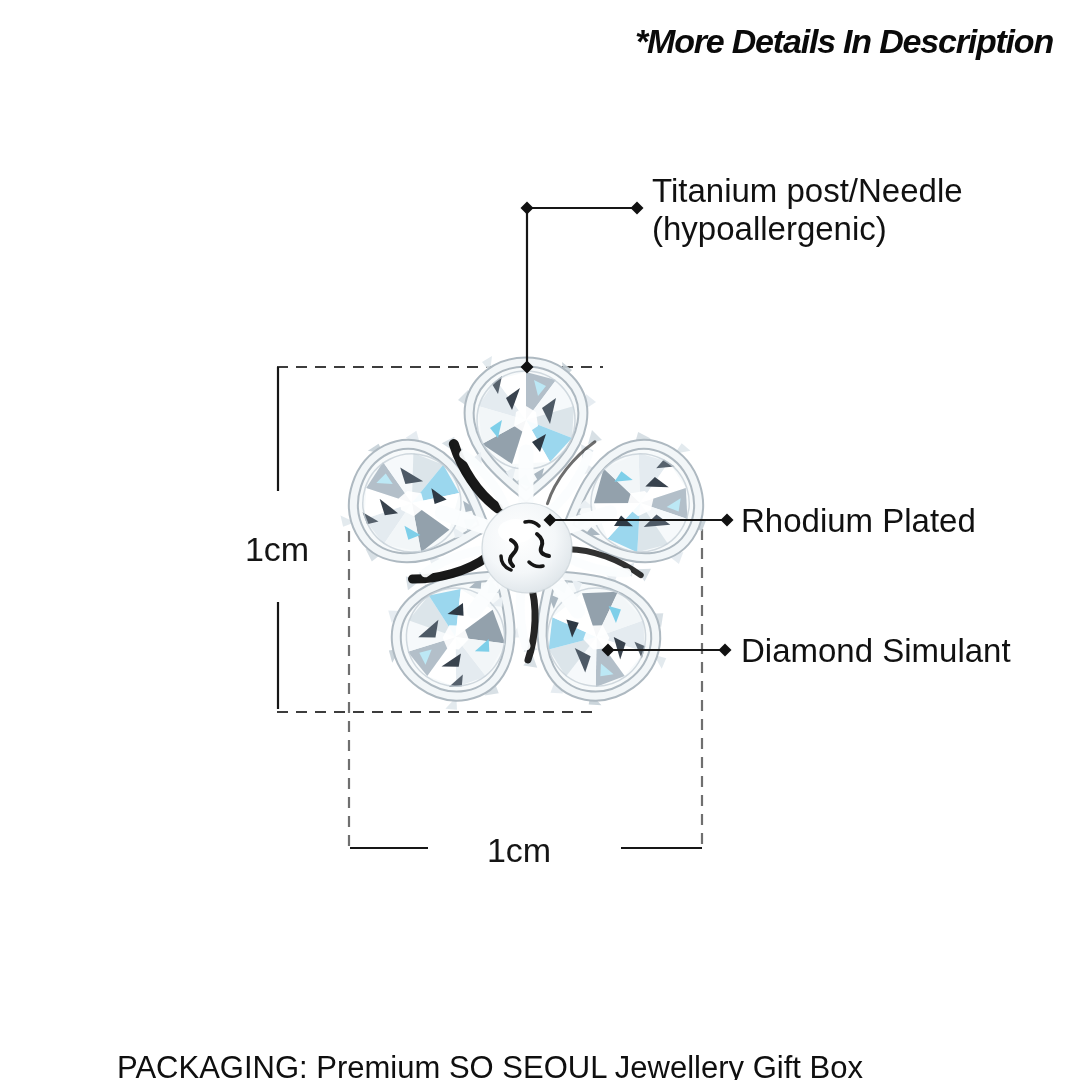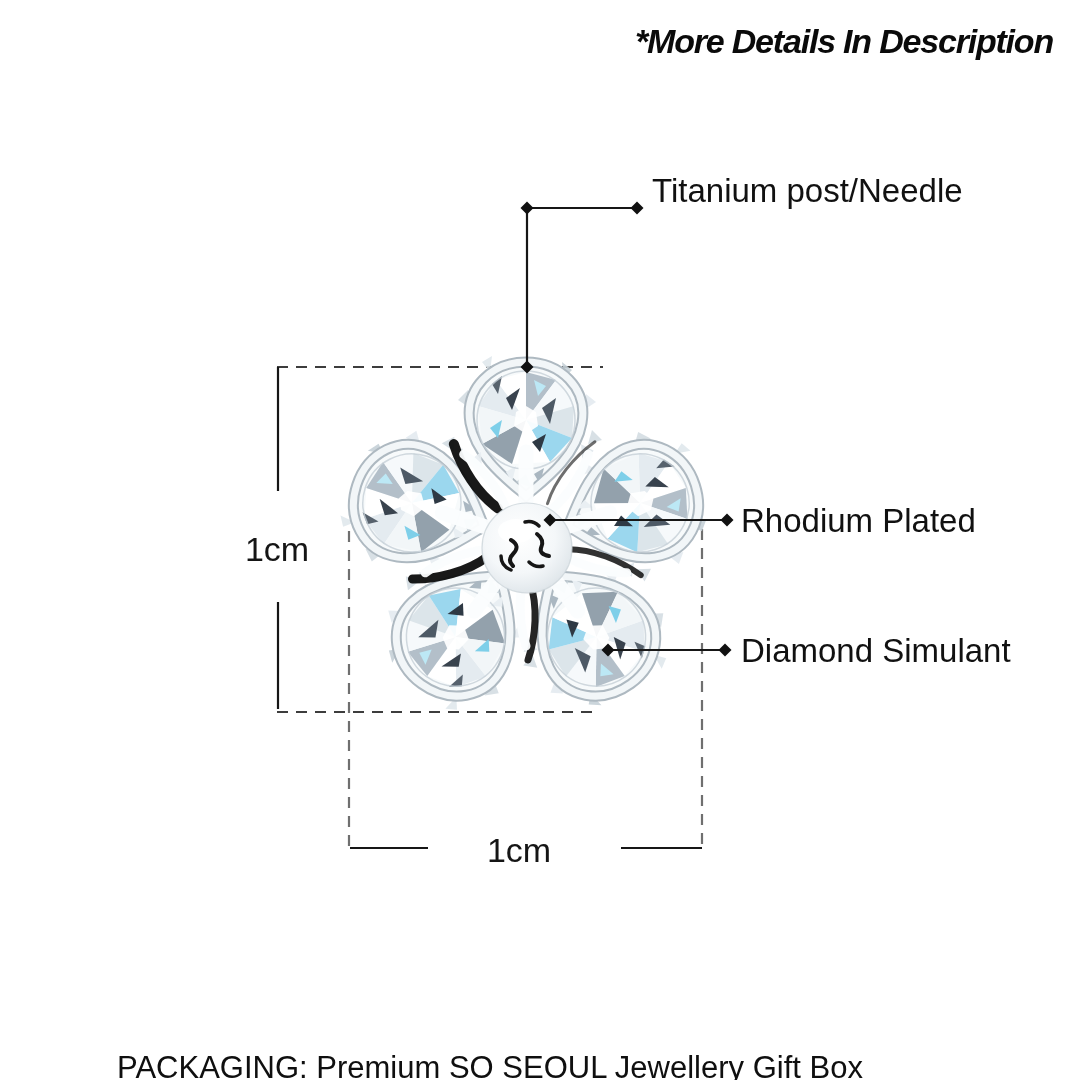--- a/index.html
+++ b/index.html
@@ -162,20 +162,21 @@
       <use href="#marker" transform="translate(727,520)"></use>
       <use href="#marker" transform="translate(608,650)"></use>
       <use href="#marker" transform="translate(725,650)"></use>
     </g>
   </svg>
 
   <div class="note">*More Details In Description</div>
 
   <div class="label" style="left:652px;top:172px;">
     <div>Titanium post/Needle</div>
+    <div>(hypoallergenic)</div>
   </div>
 
   <div class="label" style="left:741px;top:632px;">Diamond Simulant</div>
 
   <div class="label" style="left:741px;top:502px;">Rhodium Plated</div>
 
   <div class="dim" style="left:234px;top:528px;">1cm</div>
 
   <div class="dim" style="left:476px;top:829px;">1cm</div>
 

